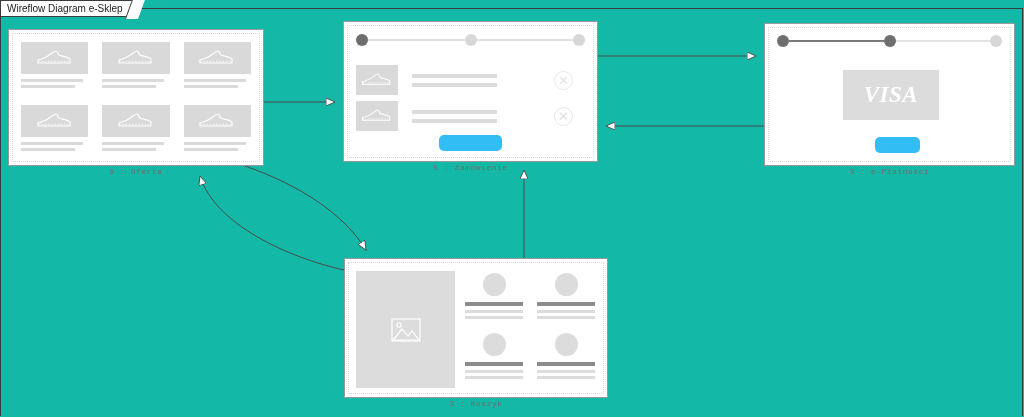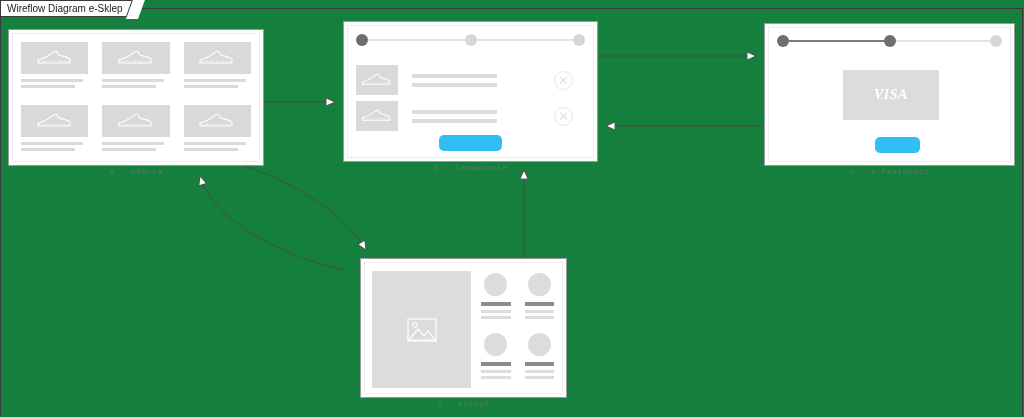--- a/index.html
+++ b/index.html
@@ -5,21 +5,21 @@
   * { box-sizing: border-box; }
   html, body {
     margin: 0; padding: 0;
     background: #ffffff;
     font-family: "Liberation Sans", sans-serif;
   }
   #canvas {
     position: relative;
     width: 1024px;
     height: 417px;
-    background: #15803d;
+    background: #14b8a6;
     overflow: hidden;
   }
   
   #frame {
     position: absolute;
     left: 0; top: 8px;
     width: 1023px; height: 408px;
     border: 1px solid #3a3a3a;
     border-bottom: none;
     background: transparent;
@@ -159,21 +159,21 @@
     background: #dcdcdc;
     display: flex;
     align-items: center;
     justify-content: center;
   }
   .visa-text {
     color: #ffffff;
     font-family: "Liberation Serif", serif;
     font-style: italic;
     font-weight: bold;
-    font-size: 14px;
+    font-size: 23px;
     letter-spacing: .5px;
   }
   
   .gallery {
     position: absolute;
     background: #dcdcdc;
     display: flex; align-items: center; justify-content: center;
   }
   .detail-grid {
     position: absolute;
@@ -356,21 +356,21 @@
 
     <div class="visa-card" style="left:78px; top:46px; width:96px; height:50px;">
       <span class="visa-text">VISA</span>
     </div>
 
     <div class="cta" style="left:110px; top:113px; width:45px;"></div>
 
     <div class="screen-label">3 : e-Płatności</div>
   </div>
 
-  <div class="screen" style="left:344px; top:258px; width:207px; height:140px;margin-left:16px;">
+  <div class="screen" style="left:344px; top:258px; width:264px; height:140px;">
     <div class="screen-inner"></div>
 
     <div class="gallery" style="left:11px; top:12px; width:99px; height:117px;">
       <svg width="30" height="24" viewBox="0 0 30 24">
         <rect x="1" y="1" width="28" height="22" fill="none" stroke="#ffffff" stroke-width="1.2"></rect>
         <circle cx="8" cy="7" r="2.2" fill="none" stroke="#ffffff" stroke-width="1.1"></circle>
         <path d="M2 22 L11 11 L17 18 L21 13 L28 22 Z" fill="none" stroke="#ffffff" stroke-width="1.2"></path>
       </svg>
     </div>
 

